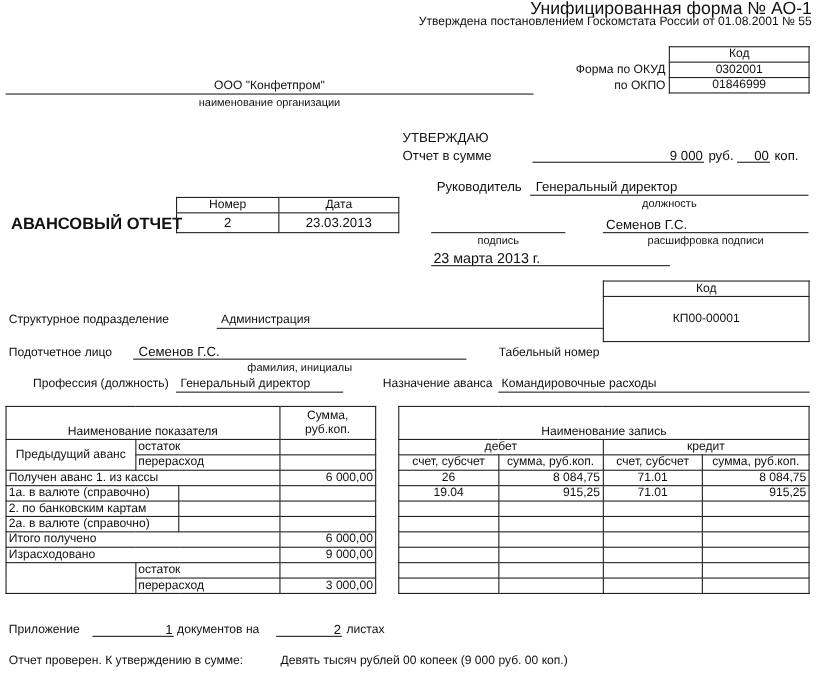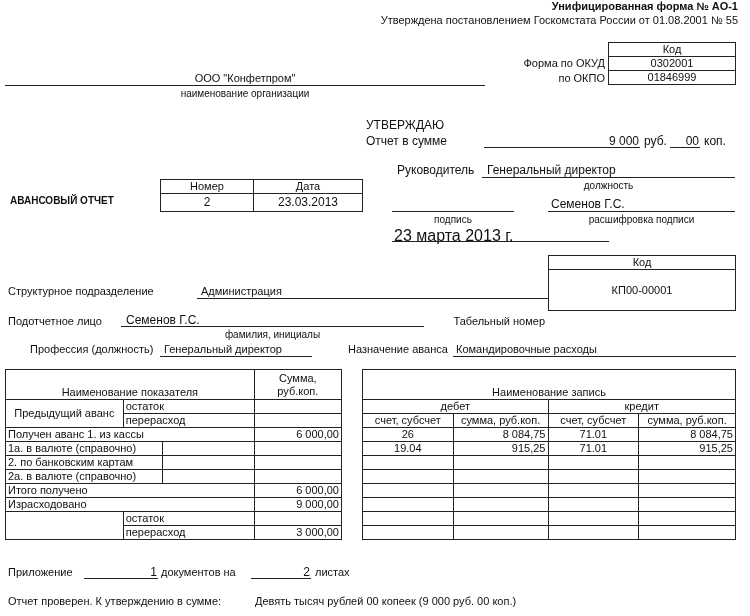--- a/index.html
+++ b/index.html
@@ -5,26 +5,26 @@
   html, body { margin:0; padding:0; background:#fff; }
   body { width:750px; height:616px; position:relative; overflow:hidden;
          font-family:"Liberation Sans", sans-serif; font-size:11px; color:#111; }
   .abs { position:absolute; white-space:nowrap; }
   .small { font-size:10px; }
   .uline { position:absolute; border-bottom:1px solid #222; height:0; }
   .right { text-align:right; }
   .center { text-align:center; }
   table { border-collapse:collapse; position:absolute; }
   td { border:1px solid #222; padding:0 2px; height:13px; line-height:13px; font-size:11px; white-space:nowrap; }
-  .title { font-weight:bold; font-size:10px; }
+  .title { font-weight:bold; font-size:15px; }
 </style>
 </head>
 <body>
 
-<div class="abs right" style="right:12px;top:0px;font-size:11px;font-weight:bold;">Унифицированная форма № АО-1</div>
+<div class="abs right" style="right:12px;top:0px;font-size:16px;">Унифицированная форма № АО-1</div>
 <div class="abs right" style="right:12px;top:14px;font-size:11px;">Утверждена постановлением Госкомстата России от  01.08.2001 № 55</div>
 
 <table style="left:608px;top:42px;width:128px;">
   <tbody>
       <tr>
         <td class="center">Код</td>
       </tr>
   <tr>
         <td class="center">0302001</td>
       </tr>
@@ -52,21 +52,21 @@
 <div class="abs" style="left:397px;top:163px;font-size:12px;">Руководитель</div>
 <div class="uline" style="left:482px;width:253px;top:177px;"></div>
 <div class="abs" style="left:487px;top:163px;font-size:12px;">Генеральный директор</div>
 <div class="abs center small" style="left:482px;width:253px;top:180px;">должность</div>
 
 <div class="uline" style="left:392px;width:122px;top:211px;"></div>
 <div class="uline" style="left:548px;width:187px;top:211px;"></div>
 <div class="abs" style="left:551px;top:197px;font-size:12px;">Семенов Г.С.</div>
 <div class="abs center small" style="left:392px;width:122px;top:214px;">подпись</div>
 <div class="abs center small" style="left:548px;width:187px;top:214px;">расшифровка подписи</div>
-<div class="abs" style="left:394px;top:227px;font-size:16px;">23 марта 2013 г.</div>
+<div class="abs" style="left:394px;top:227px;font-size:13px;">23 марта 2013 г.</div>
 <div class="uline" style="left:392px;width:217px;top:241px;"></div>
 
 <div class="abs title" style="left:10px;top:195px;">АВАНСОВЫЙ ОТЧЕТ</div>
 <table style="left:160px;top:179px;width:203px;">
   <tbody>
       <tr>
     <td class="center" style="width:88px;">Номер</td>
     <td class="center">Дата</td>
   </tr>
   <tr>

